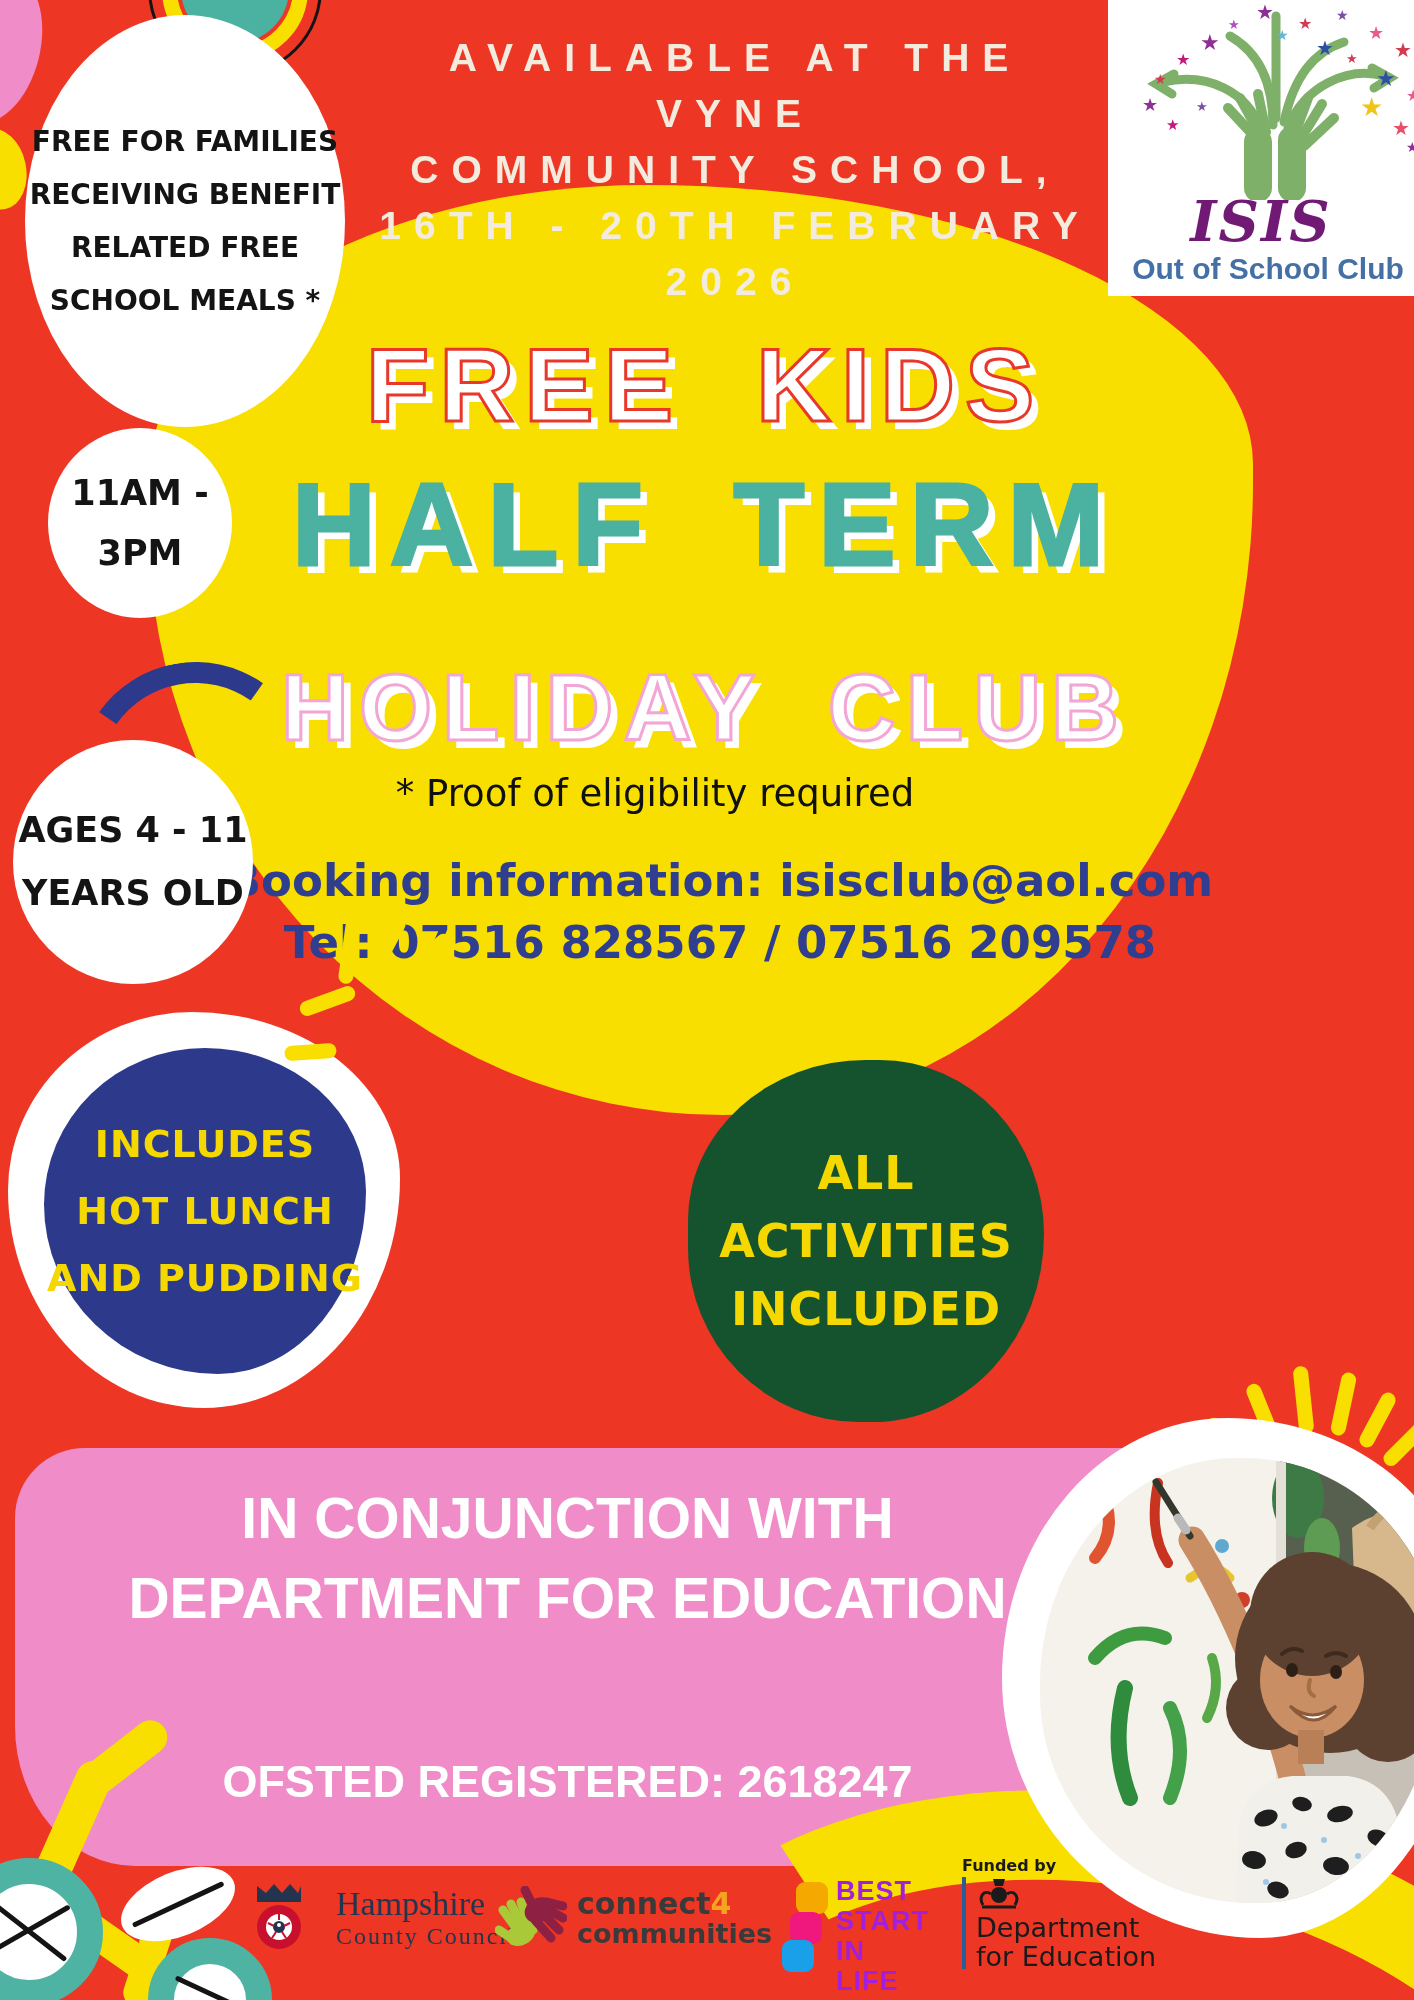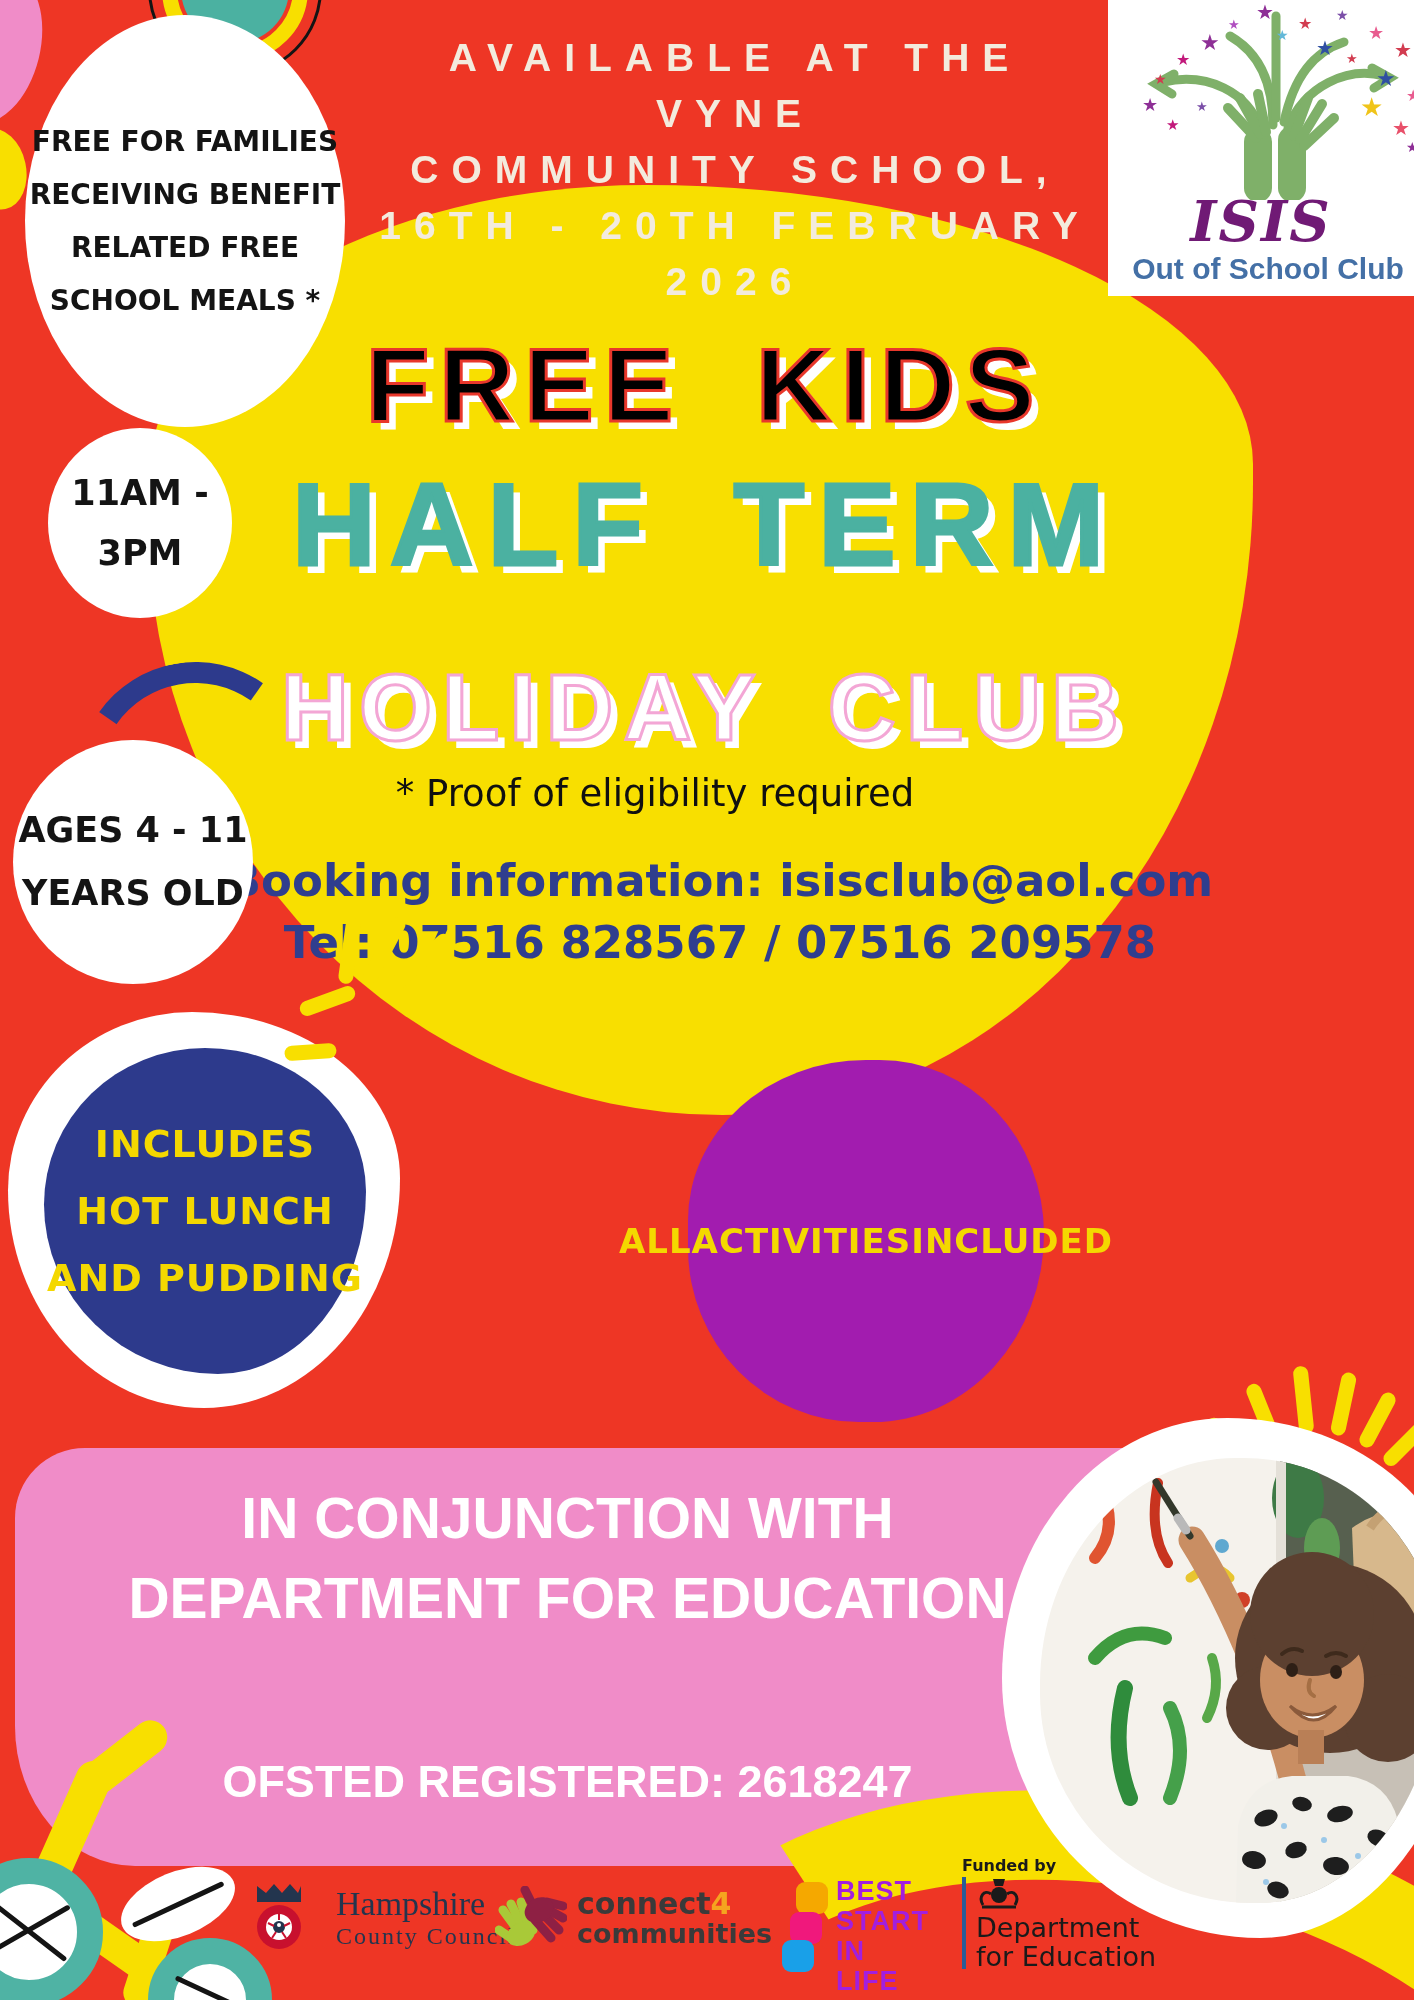--- a/index.html
+++ b/index.html
@@ -33,21 +33,21 @@
              font-family:"DejaVu Serif",serif;font-style:italic;font-weight:bold;
              font-size:56px;color:#701a75;letter-spacing:2px}
   .logo-sub{position:absolute;left:0;top:252px;width:320px;text-align:center;
             font-family:"Liberation Sans",sans-serif;font-weight:bold;font-size:30px;color:#4470A6}
 
   
   .yellowblob{left:148px;top:185px;width:1105px;height:930px;background:#F8DF00;
               border-radius:45% 55% 48% 52% / 32% 30% 68% 64%}
   .title{left:150px;width:1110px;text-align:center;font-family:"Liberation Sans",sans-serif;
          font-weight:bold;white-space:nowrap}
-  .t1{top:326px;font-size:104px;color:#000000;letter-spacing:10px;word-spacing:34px;
+  .t1{top:326px;font-size:104px;color:#ffffff;letter-spacing:10px;word-spacing:34px;
       -webkit-text-stroke:3px #E8372B;text-shadow:8px 8px 0 #fff}
   .t2{top:458px;font-size:116px;color:#4BB1A1;letter-spacing:14px;word-spacing:30px;
       -webkit-text-stroke:3px #4BB1A1;text-shadow:8px 8px 0 #fff}
   .t3{top:654px;font-size:94px;color:#ffffff;letter-spacing:10px;word-spacing:28px;
       -webkit-text-stroke:3px #F3A6D5;text-shadow:8px 8px 0 #fff}
   .proof{left:150px;top:772px;width:1010px;text-align:center;color:#101010;
          font-size:37px;font-weight:500}
   .booking{left:170px;top:850px;width:1100px;text-align:center;color:#2F3E8E;
            font-size:45px;font-weight:600;line-height:62px}
 
@@ -61,24 +61,24 @@
              display:flex;flex-direction:column;justify-content:center;align-items:center;
              font-size:35px;font-weight:600;color:#141414;line-height:63px}
 
   
   .lunchring{left:8px;top:1012px;width:392px;height:396px;background:#fff;
              border-radius:47% 53% 50% 50% / 45% 42% 58% 55%}
   .lunchblob{left:44px;top:1048px;width:322px;height:326px;background:#2D3A8C;
              border-radius:50% 50% 46% 54% / 48% 44% 56% 52%;
              display:flex;flex-direction:column;justify-content:center;align-items:center;
              color:#F4D800;font-size:38px;font-weight:600;line-height:67px;letter-spacing:1px}
-  .actblob{left:688px;top:1060px;width:356px;height:362px;background:#a21caf;
+  .actblob{left:688px;top:1060px;width:356px;height:362px;background:#14532d;
            border-radius:52% 48% 50% 50% / 46% 50% 54% 50%;
-           display:flex;flex-direction:row;justify-content:center;align-items:center;
-           color:#F4D800;font-size:34px;font-weight:600;line-height:68px;letter-spacing:1px}
+           display:flex;flex-direction:column;justify-content:center;align-items:center;
+           color:#F4D800;font-size:46px;font-weight:600;line-height:68px;letter-spacing:1px}
 
   .ray{position:absolute;width:15px;background:#F8DF00;border-radius:8px}
 
   
   .pinkpanel{left:15px;top:1448px;width:1250px;height:418px;background:#F08CC8;
              border-radius:70px 60px 150px 120px / 70px 60px 120px 140px}
   .panel-text{left:15px;top:1478px;width:1105px;text-align:center;color:#fff;
               font-family:"Liberation Sans",sans-serif;font-weight:bold;font-size:57px;line-height:80px}
   .ofsted{left:15px;top:1756px;width:1105px;text-align:center;color:#fff;
           font-family:"Liberation Sans",sans-serif;font-weight:bold;font-size:45px}

